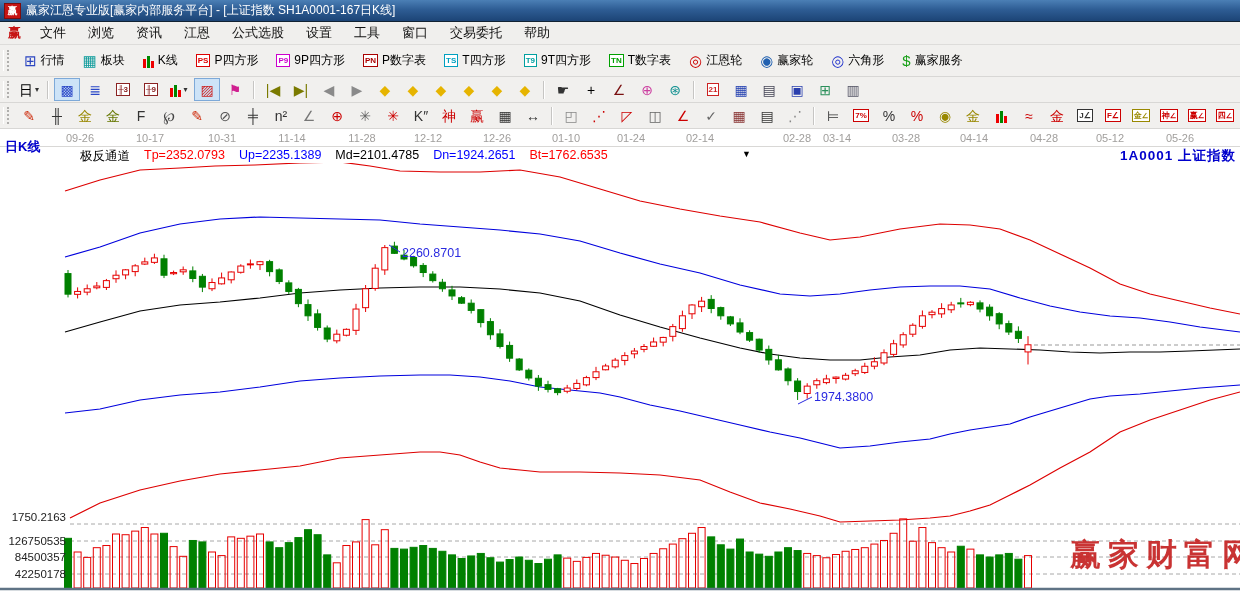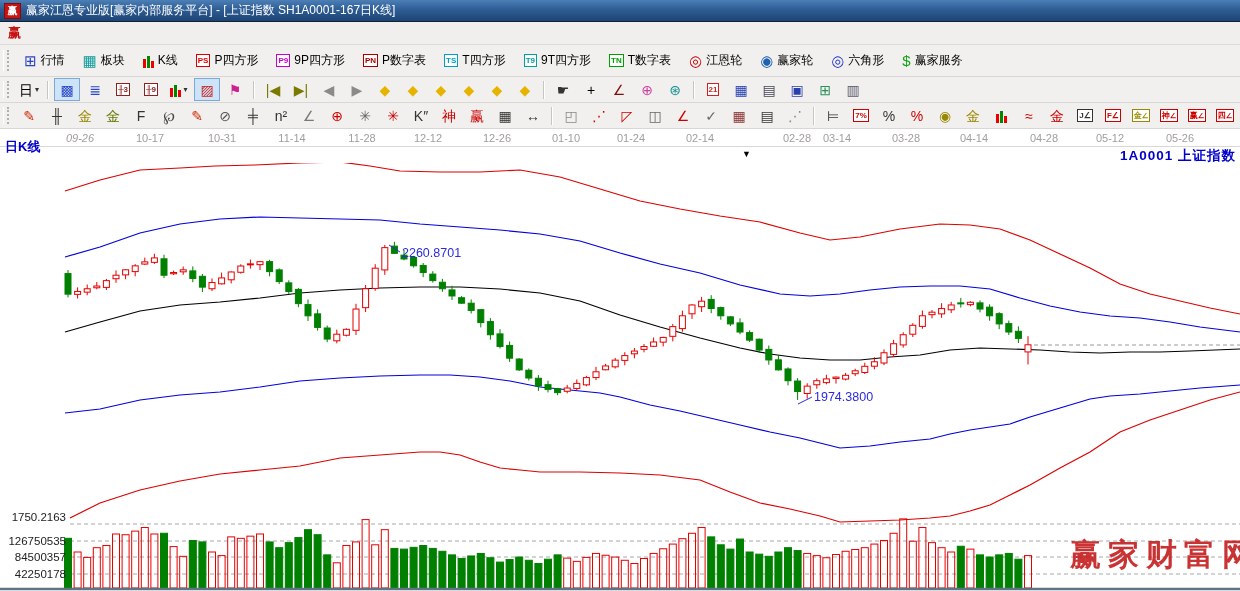--- a/index.html
+++ b/index.html
@@ -51,20 +51,32 @@
 </head>
 <body>
 
 <div class="titlebar">
   <span class="applogo">赢</span>
   <span>赢家江恩专业版[赢家内部服务平台] - [上证指数  SH1A0001-167日K线]</span>
 </div>
 
 <div class="menubar">
   <span class="menulogo">赢</span>
+  <span id="menu-items" style="display:flex;">
+      <span class="menuitem">文件</span>
+      <span class="menuitem">浏览</span>
+      <span class="menuitem">资讯</span>
+      <span class="menuitem">江恩</span>
+      <span class="menuitem">公式选股</span>
+      <span class="menuitem">设置</span>
+      <span class="menuitem">工具</span>
+      <span class="menuitem">窗口</span>
+      <span class="menuitem">交易委托</span>
+      <span class="menuitem">帮助</span>
+    </span>
 </div>
 
 <div class="tb tb1">
   <span class="grip"></span>
   <span id="tb1-items" style="display:flex;align-items:center;">
       <div class="titem">
         <span class="glyph" style="color: rgb(43, 69, 192);">⊞</span>
         <span class="tlabel">行情</span>
       </div>
       <div class="titem">
@@ -361,40 +373,48 @@
         <span class="badge" style="color: rgb(204, 0, 0); border-color: rgb(204, 0, 0);">赢∠</span>
       </div>
       <div class="tbtn">
         <span class="badge" style="color: rgb(204, 0, 0); border-color: rgb(204, 0, 0);">四∠</span>
       </div>
     </span>
 </div>
 
 <div class="chartwrap">
   <div class="daterow" id="date-row">
-      <span style="left: 80px; font-style: italic;">09-26</span>
+      <span style="left: 80px;">09-26</span>
       <span style="left: 150px;">10-17</span>
       <span style="left: 222px;">10-31</span>
       <span style="left: 292px;">11-14</span>
       <span style="left: 362px;">11-28</span>
       <span style="left: 428px;">12-12</span>
       <span style="left: 497px;">12-26</span>
       <span style="left: 566px;">01-10</span>
       <span style="left: 631px;">01-24</span>
       <span style="left: 700px;">02-14</span>
       <span style="left: 797px;">02-28</span>
       <span style="left: 837px;">03-14</span>
       <span style="left: 906px;">03-28</span>
       <span style="left: 974px;">04-14</span>
       <span style="left: 1044px;">04-28</span>
       <span style="left: 1110px;">05-12</span>
       <span style="left: 1180px;">05-26</span>
     </div>
   <div class="datesline"></div>
   <div class="klinelabel">日K线</div>
+  <div class="legendrow" id="legend-row">
+    <span style="color:#000;">极反通道</span>
+  <span style="color: rgb(255, 0, 0);">Tp=2352.0793</span>
+      <span style="color: rgb(0, 0, 255);">Up=2235.1389</span>
+      <span style="color: rgb(0, 0, 0);">Md=2101.4785</span>
+      <span style="color: rgb(0, 0, 255);">Dn=1924.2651</span>
+      <span style="color: rgb(255, 0, 0);">Bt=1762.6535</span>
+    </div>
   <div class="symbollabel">
     <span>1A0001</span>
     <span>上证指数</span>
   </div>
   <div class="marker">▼</div>
   <svg class="chart" id="chart-svg" width="1240" height="428" viewBox="0 163 1240 428" xmlns="http://www.w3.org/2000/svg">
       <line x1="70" y1="524" x2="1240" y2="524" stroke="#a8a8a8" stroke-width="1" stroke-dasharray="4 3"></line>
       <line x1="70" y1="541" x2="1240" y2="541" stroke="#a8a8a8" stroke-width="1" stroke-dasharray="4 3"></line>
       <line x1="70" y1="557" x2="1240" y2="557" stroke="#a8a8a8" stroke-width="1" stroke-dasharray="4 3"></line>
       <line x1="70" y1="574" x2="1240" y2="574" stroke="#a8a8a8" stroke-width="1" stroke-dasharray="4 3"></line>

